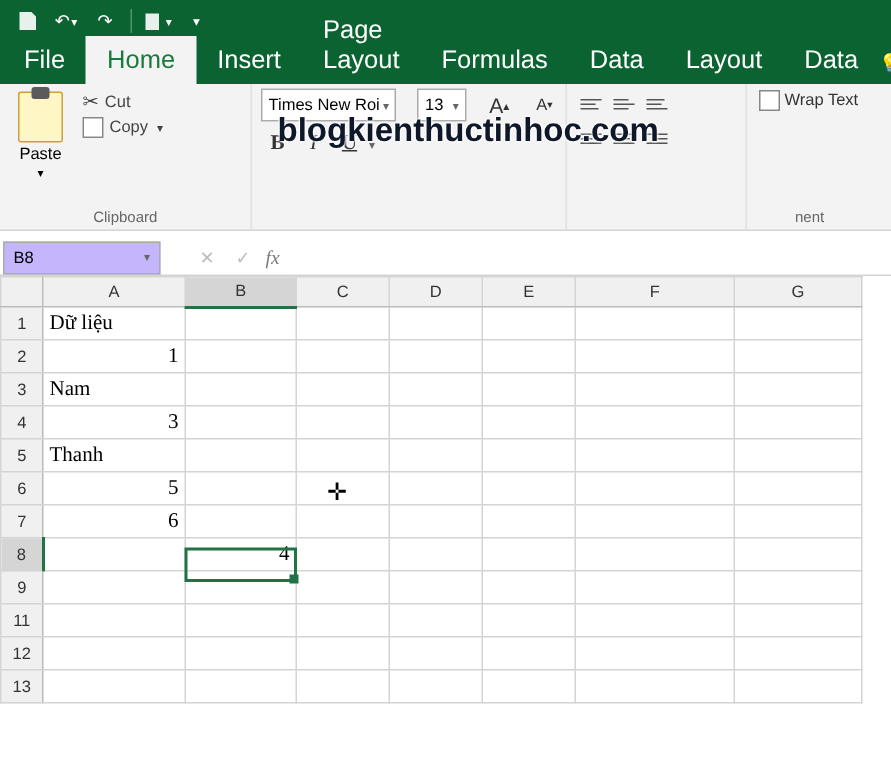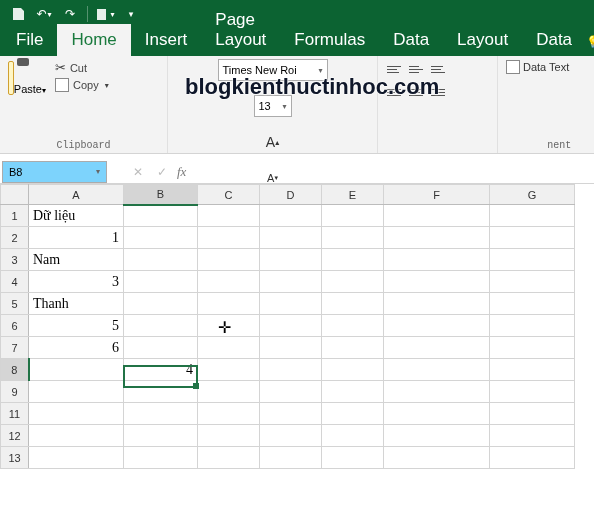--- a/index.html
+++ b/index.html
@@ -13,34 +13,34 @@
 
 .tabs { background: #0c6332; height: 28px; display: flex; align-items: flex-end; padding-left: 2px; }
 .tab { color: #fff; padding: 6px 14px; font-size: 17px; cursor: pointer; }
 .tab.active { background: #f3f3f3; color: #1a7a3e; }
 .tabs .spacer { flex: 1; }
 .tabs .help { color: #fff; width: 32px; height: 28px; display: flex; align-items: center; justify-content: center; cursor: pointer; }
 
 
 .ribbon { background: #f3f3f3; height: 98px; border-bottom: 1px solid #d4d4d4; display: flex; position: relative; }
 .group { border-right: 1px solid #e0e0e0; padding: 3px 6px 0 6px; display: flex; flex-direction: column; }
-.group-label { text-align: center; font-size: 10px; color: #666; padding: 2px 0; margin-top: auto; font-family: Liberation Mono, monospace; }
+.group-label { text-align: center; font-size: 10px; color: #666; padding: 2px 0; margin-top: auto; }
 .clipboard-group { width: 168px; }
 .paste-block { display: flex; }
-.paste-btn { display: flex; align-items: flex-end; width: 42px; padding: 2px; cursor: pointer; }
+.paste-btn { display: flex; flex-direction: column; align-items: center; width: 42px; padding: 2px; cursor: pointer; }
 .paste-btn .paste-icn { width: 30px; height: 34px; background: #fff6c5; border: 1px solid #d0a030; border-radius: 2px; position: relative; }
 .paste-btn .paste-icn::after { content:''; position:absolute; top:-4px; left:8px; width:12px; height:8px; background:#5b5b5b; border-radius:2px; }
 .paste-btn span { font-size: 11px; margin-top: 2px; }
 .clip-side { display: flex; flex-direction: column; gap: 1px; margin-left: 4px; font-size: 11px; color: #444; }
 .clip-side .row { display: flex; align-items: center; gap: 4px; padding: 1px 3px; cursor: pointer; }
 .scissors { font-size: 13px; }
 .mini-icn { width: 14px; height: 14px; background: #fff; border: 1px solid #888; }
 
 .font-group { width: 210px; }
-.font-row1 { display: flex; gap: 14px; align-items: center; margin-bottom: 4px; flex-direction: column; }
+.font-row1 { display: flex; gap: 14px; align-items: center; margin-bottom: 4px; }
 .font-name { width: 110px; height: 22px; border: 1px solid #ababab; background: #fff; font-size: 11px; padding: 0 4px; display: flex; align-items: center; justify-content: space-between; cursor: pointer; }
 .font-size { width: 38px; height: 22px; border: 1px solid #ababab; background: #fff; font-size: 11px; padding: 0 4px; display: flex; align-items: center; justify-content: space-between; cursor: pointer; }
 .aa-btn { width: 20px; height: 22px; display: flex; align-items: center; justify-content: center; cursor: pointer; font-size: 12px; color: #333; }
 .font-row2 { display: flex; gap: 2px; align-items: center; }
 .fmt-btn { width: 22px; height: 22px; display: flex; align-items: center; justify-content: center; cursor: pointer; font-family: 'Times New Roman', serif; font-size: 14px; color: #333; }
 .fmt-btn.b { font-weight: bold; }
 .fmt-btn.i { font-style: italic; }
 .fmt-btn.u { text-decoration: underline; }
 
 .align-group { width: 120px; }
@@ -48,21 +48,21 @@
 .al-btn { width: 20px; height: 20px; display: flex; flex-direction: column; justify-content: center; gap: 2px; padding: 3px; cursor: pointer; }
 .al-btn span { height: 1px; background: #555; }
 .wrap-row { display: flex; align-items: center; gap: 3px; font-size: 11px; color: #333; padding: 1px 2px; cursor: pointer; }
 .wrap-icn { width: 14px; height: 14px; border: 1px solid #888; background: #fff; }
 
 
 .watermark { position: absolute; left: 185px; top: 74px; font: bold 22px Arial; color: #0f172a; z-index: 50; text-shadow: 0 0 2px #fff,0 0 2px #fff,0 0 2px #fff; pointer-events: none; }
 
 
 .fx-row { height: 24px; border-bottom: 1px solid #d4d4d4; display: flex; align-items: center; background: #fff; margin-top: 6px; }
-.name-box { width: 105px; height: 22px; border: 1px solid #ababab; margin-left: 2px; padding: 0 6px; font-size: 11px; display: flex; align-items: center; justify-content: space-between; cursor: text; background: #7dd3fc; }
+.name-box { width: 105px; height: 22px; border: 1px solid #ababab; margin-left: 2px; padding: 0 6px; font-size: 11px; display: flex; align-items: center; justify-content: space-between; cursor: text; background: #c4b5fd; }
 .fx-ctl { display: flex; align-items: center; gap: 6px; margin-left: 22px; color: #bdbdbd; }
 .fx-btn { width: 18px; text-align: center; cursor: pointer; }
 .fx-lbl { font-style: italic; font-family: 'Times New Roman', serif; color: #7a7a7a; font-size: 13px; cursor: pointer; }
 .fx-input { flex: 1; padding: 0 6px; font-size: 12px; color: #222; font-family: Arial; }
 
 
 .grid-area { position: relative; }
 .grid { border-collapse: collapse; table-layout: fixed; }
 .grid th, .grid td { border: 1px solid #d4d4d4; font-weight: normal; }
 .grid .corner { width: 28px; height: 20px; background: #f0f0f0; border-right: 1px solid #bcbcbc; border-bottom: 1px solid #bcbcbc; }
@@ -195,23 +195,23 @@
           <span style="width:100%;margin-left:auto"></span>
           <span style="width:60%;margin-left:auto"></span>
           <span style="width:100%;margin-left:auto"></span>
         </div>
     </div>
   </div>
 
   <div class="group" style="border-right:none">
     <div class="wrap-row">
         <span class="wrap-icn"></span>
-        <span>Data Text</span>
+        <span>Wrap Text</span>
       </div>
-    <div class="group-label" style="text-align:right;padding-left:26px">nent</div>
+    <div class="group-label" style="text-align:left;padding-left:26px">nent</div>
   </div>
 </div>
 
 <div class="watermark">blogkienthuctinhoc.com</div>
 
 <div class="fx-row">
   <div class="name-box">
       <span>B8</span>
       <span style="font-size:8px;color:#666">▾</span>
     </div>

